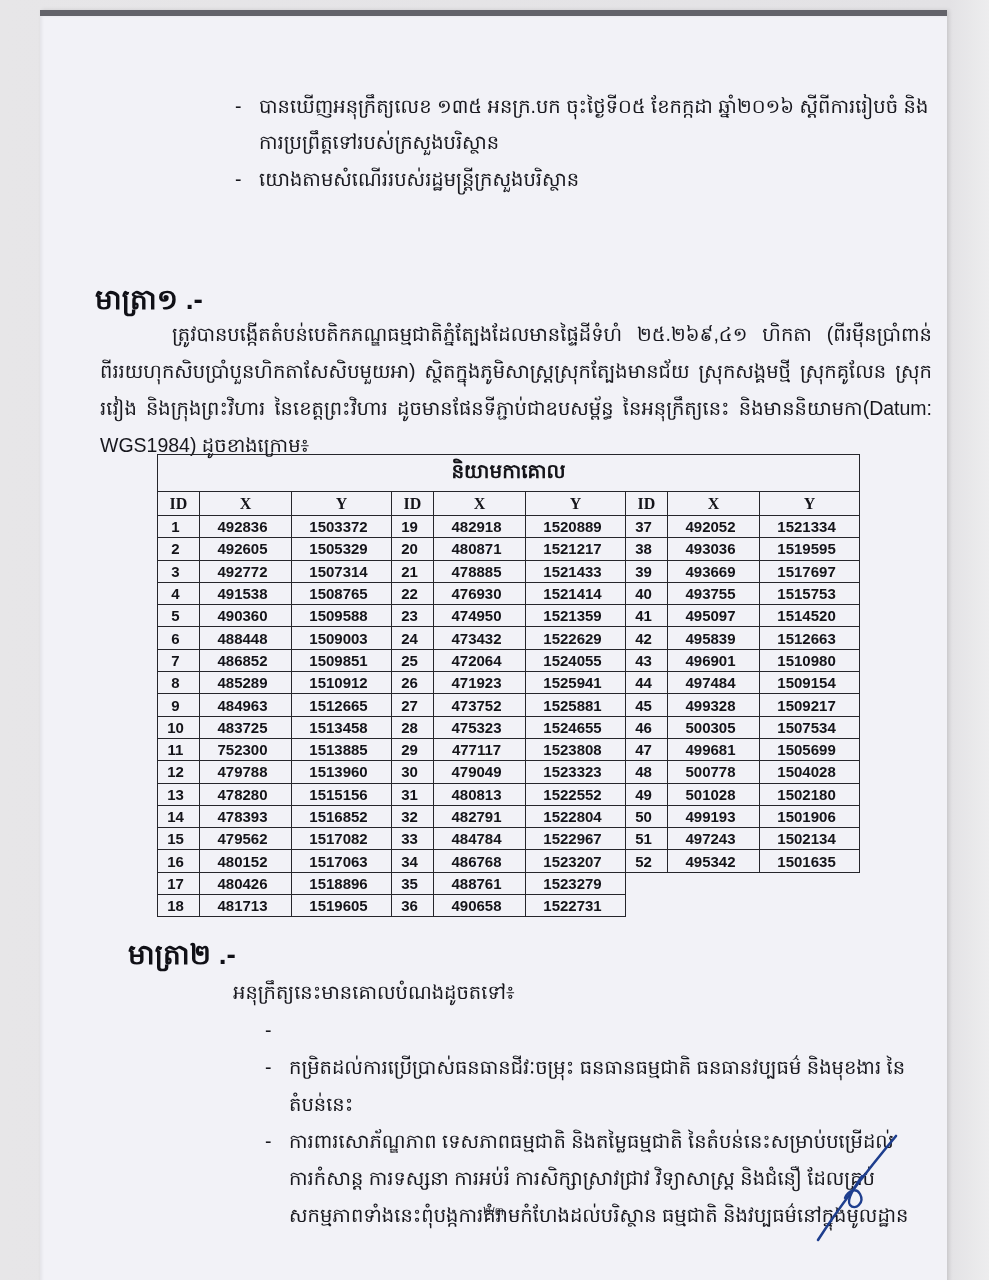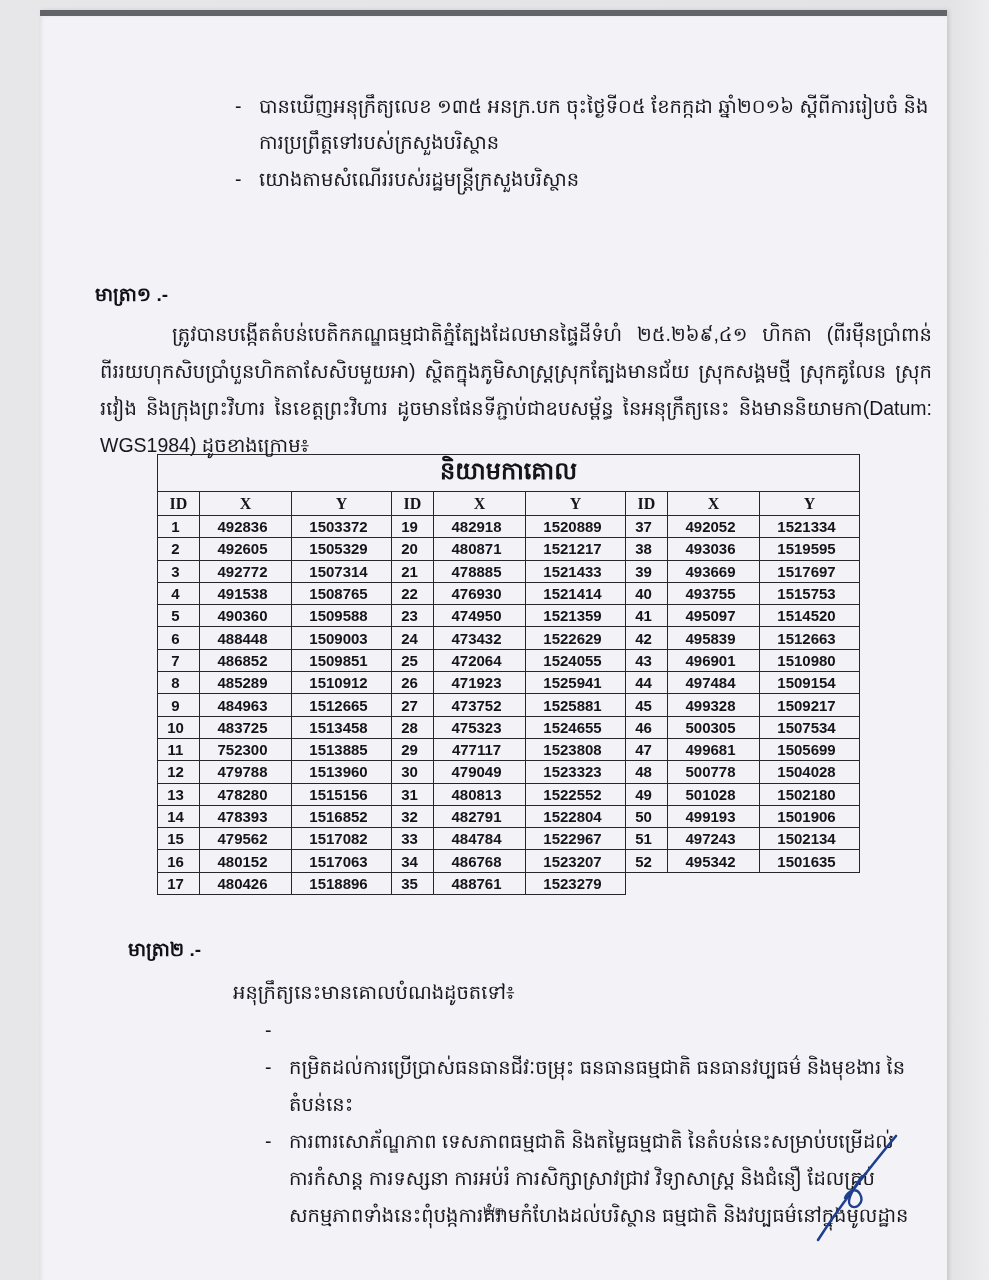--- a/index.html
+++ b/index.html
@@ -16,37 +16,37 @@
     box-shadow:inset 2px 0 3px rgba(0,0,0,.06), 2px 0 4px rgba(0,0,0,.12);
     color:#17171d;
   }
   .abs{position:absolute;}
   .khmer{font-size:19.5px;line-height:36px;color:#17171d;}
   .bullet-row{display:flex;}
   .bullet-row .dash{width:24px;flex:0 0 24px;}
   .heading-center{
     left:0;right:0;text-align:center;font-weight:bold;font-size:24px;color:#101016;
   }
-  .article-label{font-weight:bold;font-size:19px;color:#101016;}
+  .article-label{font-weight:bold;font-size:28px;color:#101016;}
   .para{ text-align:justify; }
 
   
   table.coords{
     border-collapse:collapse;table-layout:fixed;
     font-size:15px;
   }
   table.coords td{
     border:1.6px solid #26262b;
     height:21.3px;padding:0 6px 0 0;
     text-align:center;vertical-align:middle;
     font-weight:600;color:#141419;
     overflow:hidden;white-space:nowrap;
   }
   table.coords td.title-cell{
-    font-weight:bold;font-size:24px;height:36px;padding:0;
+    font-weight:bold;font-size:20px;height:36px;padding:0;
     font-family:"Liberation Sans", sans-serif;
     margin-top:43px;
   }
   table.coords td.hdr{
     font-weight:700;font-size:16px;height:23px;padding:0;
     font-family:"Liberation Serif", serif;
   }
   table.coords td.blank{border:none;background:transparent;}
   table.coords col.c-id{width:42px;}
   table.coords col.c-x{width:92px;}
@@ -283,20 +283,31 @@
           <td>17</td>
           <td>480426</td>
           <td>1518896</td>
           <td>35</td>
           <td>488761</td>
           <td>1523279</td>
           <td class="blank"></td>
           <td class="blank"></td>
           <td class="blank"></td>
         </tr>
+        <tr>
+          <td>18</td>
+          <td>481713</td>
+          <td>1519605</td>
+          <td>36</td>
+          <td>490658</td>
+          <td>1522731</td>
+          <td class="blank"></td>
+          <td class="blank"></td>
+          <td class="blank"></td>
+        </tr>
       </tbody>
   </table>
 
   <div class="abs article-label" style="left:88px;top:921px;">មាត្រា២ .-</div>
 
   <div class="abs khmer" style="left:193px;top:958px;width:700px;">អនុក្រឹត្យនេះមានគោលបំណងដូចតទៅ៖</div>
 
   <div class="abs" style="left:225px;top:996px;width:658px;">
     <div class="bullet-row khmer" style="line-height:37px;">
       <span class="dash">-</span>

